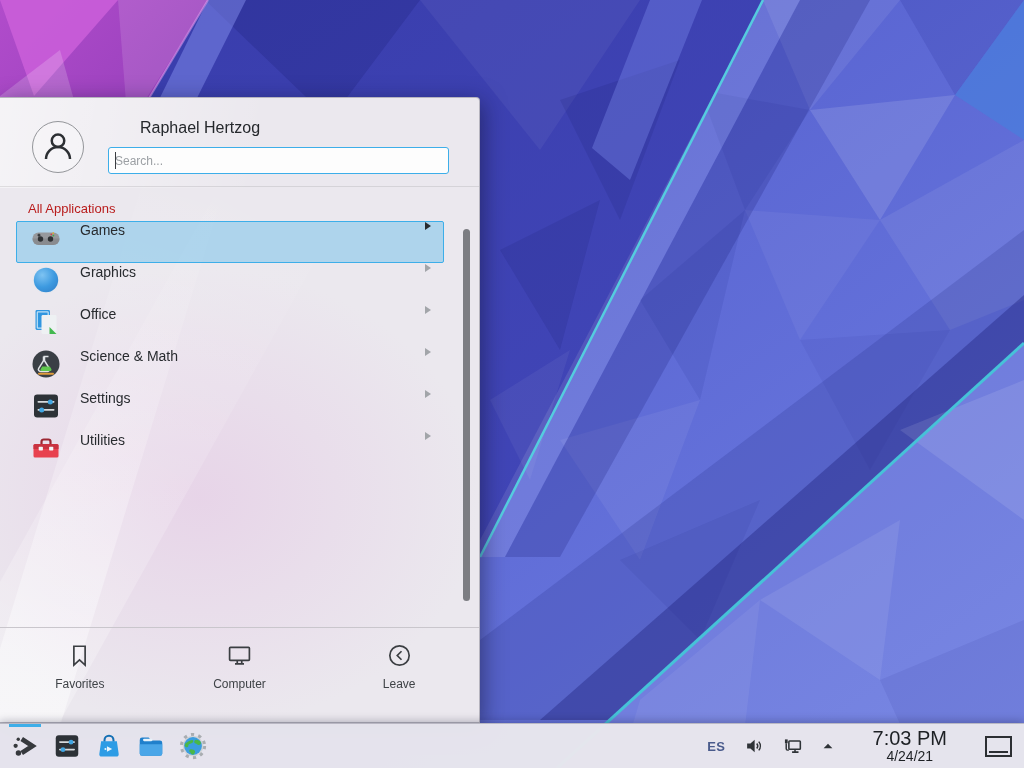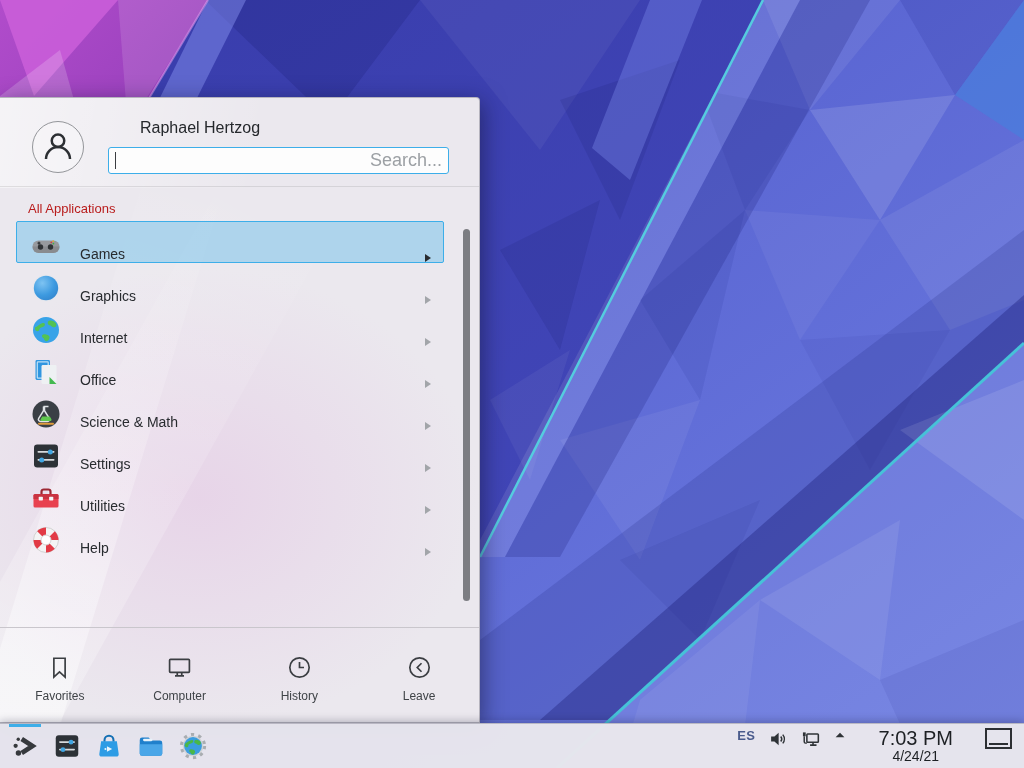--- a/index.html
+++ b/index.html
@@ -25,57 +25,57 @@
     background:linear-gradient(to bottom,rgba(255,255,255,0),rgba(255,255,255,.35));
     transform:rotate(29deg);transform-origin:top left;}
   .panel-fx .topglow{position:absolute;left:0;top:0;width:100%;height:90px;
     background:linear-gradient(100deg,rgba(255,255,255,.5),rgba(255,255,255,0) 55%);}
 
   .avatar{position:absolute;left:32px;top:23px;width:52px;height:52px;border:1px solid #94969a;
     border-radius:50%;background:rgba(255,255,255,.25);display:flex;align-items:center;justify-content:center;}
   .user-name{position:absolute;left:108px;top:21px;font-size:16px;color:#25282c;margin-left:32px;}
   .search-wrap{position:absolute;left:108px;top:49px;width:341px;height:27px;}
   .search-input{width:100%;height:100%;border:1px solid #3daee9;border-radius:3px;background:#fdfdfd;
-    padding:0 6px;font-size:18px;color:#2a2d31;outline:none;font-family:"Liberation Sans",sans-serif;text-align:right;}
+    padding:0 6px;font-size:12px;color:#2a2d31;outline:none;font-family:"Liberation Sans",sans-serif;}
   .search-input::placeholder{color:#9ca0a4;}
   .caret{position:absolute;left:7px;top:5px;width:1px;height:17px;background:#3a3d41;}
   .header-sep{position:absolute;left:0;top:88px;width:100%;height:1px;background:rgba(0,0,0,.09);}
   .section-label{position:absolute;left:28px;top:103px;font-size:13px;color:#b91c1c;}
 
   .app-list{position:absolute;left:0;top:123px;width:100%;height:406px;overflow:hidden;}
-  .app-row{position:relative;height:42px;margin:0 35px 0 16px;display:flex;align-items:flex-end;
+  .app-row{position:relative;height:42px;margin:0 35px 0 16px;display:flex;align-items:flex-start;
     padding:0 12px 0 13px;border:1px solid transparent;border-radius:2px;}
   .app-row.selected{background:rgba(61,174,233,.35);border-color:#3daee9;}
   .app-icon{width:32px;height:32px;flex:none;}
   .app-icon svg{width:32px;height:32px;}
   .app-label{margin-left:18px;font-size:14px;color:#282b2f;}
   .row-arrow{margin-left:auto;width:0;height:0;border-left:6px solid #a2a5a9;
     border-top:4.5px solid transparent;border-bottom:4.5px solid transparent;}
   .app-row.selected .row-arrow{border-left-color:#282b2f;}
 
   .scrollbar{position:absolute;left:463px;top:131px;width:7px;height:372px;border-radius:3.5px;background:#7c7d82;}
 
   .tab-sep{position:absolute;left:0;top:529px;width:100%;height:1px;background:#c9c6cc;}
-  .tabbar{position:absolute;left:0;top:542px;width:100%;height:95px;display:flex;}
+  .tabbar{position:absolute;left:0;top:530px;width:100%;height:95px;display:flex;}
   .tab{flex:1;position:relative;display:flex;flex-direction:column;align-items:center;
     padding-top:14px;gap:8px;}
   .tab.active::before{content:"";position:absolute;top:0;left:8px;right:8px;height:3px;background:#3daee9;}
   .tab-icon svg{width:27px;height:27px;}
   .tab-label{font-size:12px;color:#3f4347;}
 
   
   .taskbar{position:absolute;left:0;bottom:0;width:100%;height:45px;background:rgba(233,231,237,.97);
     border-top:1px solid rgba(120,120,135,.4);box-shadow:0 -2px 8px rgba(10,10,40,.25);
     display:flex;align-items:center;}
   .tb-launchers{display:flex;align-items:center;height:100%;padding-left:4px;}
   .tb-btn{position:relative;width:42px;height:45px;display:flex;align-items:center;justify-content:center;}
   .tb-btn.active::before{content:"";position:absolute;top:0;left:5px;right:5px;height:3px;background:#3daee9;}
   .tb-icon svg{width:30px;height:30px;}
   .tb-spacer{flex:1;}
-  .tray{display:flex;align-items:flex-start;gap:11px;padding-right:10px;}
+  .tray{display:flex;align-items:center;gap:17px;padding-right:10px;}
   .kbd-layout{font-size:13px;font-weight:bold;color:#4a5b8c;letter-spacing:.5px;}
   .tray-icon svg{width:22px;height:22px;}
   .tray-caret svg{width:14px;height:14px;}
   .clock{text-align:center;color:#1d2024;line-height:1.04;margin:0 21px;}
   .clock .time{font-size:20px;}
   .clock .date{font-size:14px;}
   .pager{position:relative;width:27px;height:21px;border:2px solid #2c2f33;background:transparent;margin-right:2px;}
   .pager .inner-line{position:absolute;left:2px;right:2px;bottom:2px;height:2px;background:#2c2f33;}
 </style>
 </head>
@@ -201,32 +201,20 @@
               <circle cx="16" cy="16" r="13.2" fill="#dfe7ee" opacity=".5"></circle>
               <circle cx="16" cy="16" r="12.2" fill="url(#gSph)"></circle>
             </svg>
           </span>
           <span class="app-label">Graphics</span>
           <span class="row-arrow"></span>
         </div>
         <div class="app-row">
           <span class="app-icon">
             <svg viewBox="0 0 32 32">
-              <circle cx="16" cy="16" r="13" fill="#38a3e8"></circle>
-              <path d="M5 13.5c2.8-.8 4.2-3.6 7.6-4.4 2.3-.5 3.2 1.8 1.4 3.2-1.8 1.3-4.2 1-4.6 3.3-.4 2.1-3.5 2.3-4.4-.3z" fill="#53c253"></path>
-              <path d="M19 6.8c2.2-.8 5.6.5 7.1 2.6 1 2.8-.9 4-2.8 3.8-1.9-.2-2-1.9-3.8-2-1.8-.2-2.5-3.3-.5-4.4z" fill="#53c253"></path>
-              <path d="M14 20.3c2.2-.1 5.8 1 5.6 3-.2 2.3-2.1 4.6-4 3.6-1.8-1-.9-2.1-2.7-3.2-1.5-1-1-3.3 1.1-3.4z" fill="#53c253"></path>
-            </svg>
-          </span>
-          <span class="app-label">Internet</span>
-          <span class="row-arrow"></span>
-        </div>
-        <div class="app-row">
-          <span class="app-icon">
-            <svg viewBox="0 0 32 32">
               <rect x="5.5" y="4" width="14.5" height="20" rx="1.4" fill="#2f96e0"></rect>
               <rect x="7.3" y="5.8" width="10.9" height="16.4" rx=".7" fill="none" stroke="#bfe0f5" stroke-width="1.2"></rect>
               <rect x="11.5" y="9" width="15" height="19" rx="1.4" fill="#eef1f3"></rect>
               <path d="M19.5 28h7l-7-7z" fill="#43b84f"></path>
             </svg>
           </span>
           <span class="app-label">Office</span>
           <span class="row-arrow"></span>
         </div>
         <div class="app-row">
@@ -258,36 +246,20 @@
           <span class="app-icon">
             <svg viewBox="0 0 32 32">
               <path d="M11.5 12.5V9.7a2.2 2.2 0 0 1 2.2-2.2h4.6a2.2 2.2 0 0 1 2.2 2.2v2.8" fill="none" stroke="#9c2733" stroke-width="2.2"></path>
               <rect x="3.5" y="12" width="25" height="13.5" rx="1.6" fill="#e8414f"></rect>
               <path d="M3.5 17h25v-3.4a1.6 1.6 0 0 0-1.6-1.6H5.1a1.6 1.6 0 0 0-1.6 1.6z" fill="#c93341"></path>
               <rect x="8.7" y="14.8" width="4.2" height="3.6" rx=".7" fill="#f4f6f7"></rect>
               <rect x="19.1" y="14.8" width="4.2" height="3.6" rx=".7" fill="#f4f6f7"></rect>
             </svg>
           </span>
           <span class="app-label">Utilities</span>
-          <span class="row-arrow"></span>
-        </div>
-        <div class="app-row">
-          <span class="app-icon">
-            <svg viewBox="0 0 32 32">
-              <circle cx="16" cy="16" r="12.5" fill="#f4f4f4" stroke="#d2d2d2"></circle>
-              <g fill="#e23b46">
-                <path d="M16 3.5a12.5 12.5 0 0 1 8.8 3.7L16 16z" transform="rotate(45 16 16)"></path>
-                <path d="M16 3.5a12.5 12.5 0 0 1 8.8 3.7L16 16z" transform="rotate(135 16 16)"></path>
-                <path d="M16 3.5a12.5 12.5 0 0 1 8.8 3.7L16 16z" transform="rotate(225 16 16)"></path>
-                <path d="M16 3.5a12.5 12.5 0 0 1 8.8 3.7L16 16z" transform="rotate(315 16 16)"></path>
-              </g>
-              <circle cx="16" cy="16" r="5" fill="#fff" stroke="#d2d2d2"></circle>
-            </svg>
-          </span>
-          <span class="app-label">Help</span>
           <span class="row-arrow"></span>
         </div>
       </div>
 
     <div class="scrollbar"></div>
 
     <div class="tab-sep"></div>
     <div class="tabbar">
         <div class="tab">
           <span class="tab-icon">
@@ -298,29 +270,20 @@
           <span class="tab-label">Favorites</span>
         </div>
         <div class="tab">
           <span class="tab-icon">
             <svg viewBox="0 0 24 24" fill="none" stroke="#3b3e42" stroke-width="1.5">
               <rect x="3.2" y="4.8" width="17.6" height="11.5" rx=".8"></rect>
               <path d="M10 16.3v2.4M14 16.3v2.4M8 19.4h8"></path>
             </svg>
           </span>
           <span class="tab-label">Computer</span>
-        </div>
-        <div class="tab">
-          <span class="tab-icon">
-            <svg viewBox="0 0 24 24" fill="none" stroke="#3b3e42" stroke-width="1.5">
-              <circle cx="12" cy="12" r="8.6"></circle>
-              <path d="M12 7.2V12h4"></path>
-            </svg>
-          </span>
-          <span class="tab-label">History</span>
         </div>
         <div class="tab">
           <span class="tab-icon">
             <svg viewBox="0 0 24 24" fill="none" stroke="#3b3e42" stroke-width="1.5">
               <circle cx="12" cy="12" r="8.6"></circle>
               <path d="M13.8 8.2L10 12l3.8 3.8"></path>
             </svg>
           </span>
           <span class="tab-label">Leave</span>
         </div>

